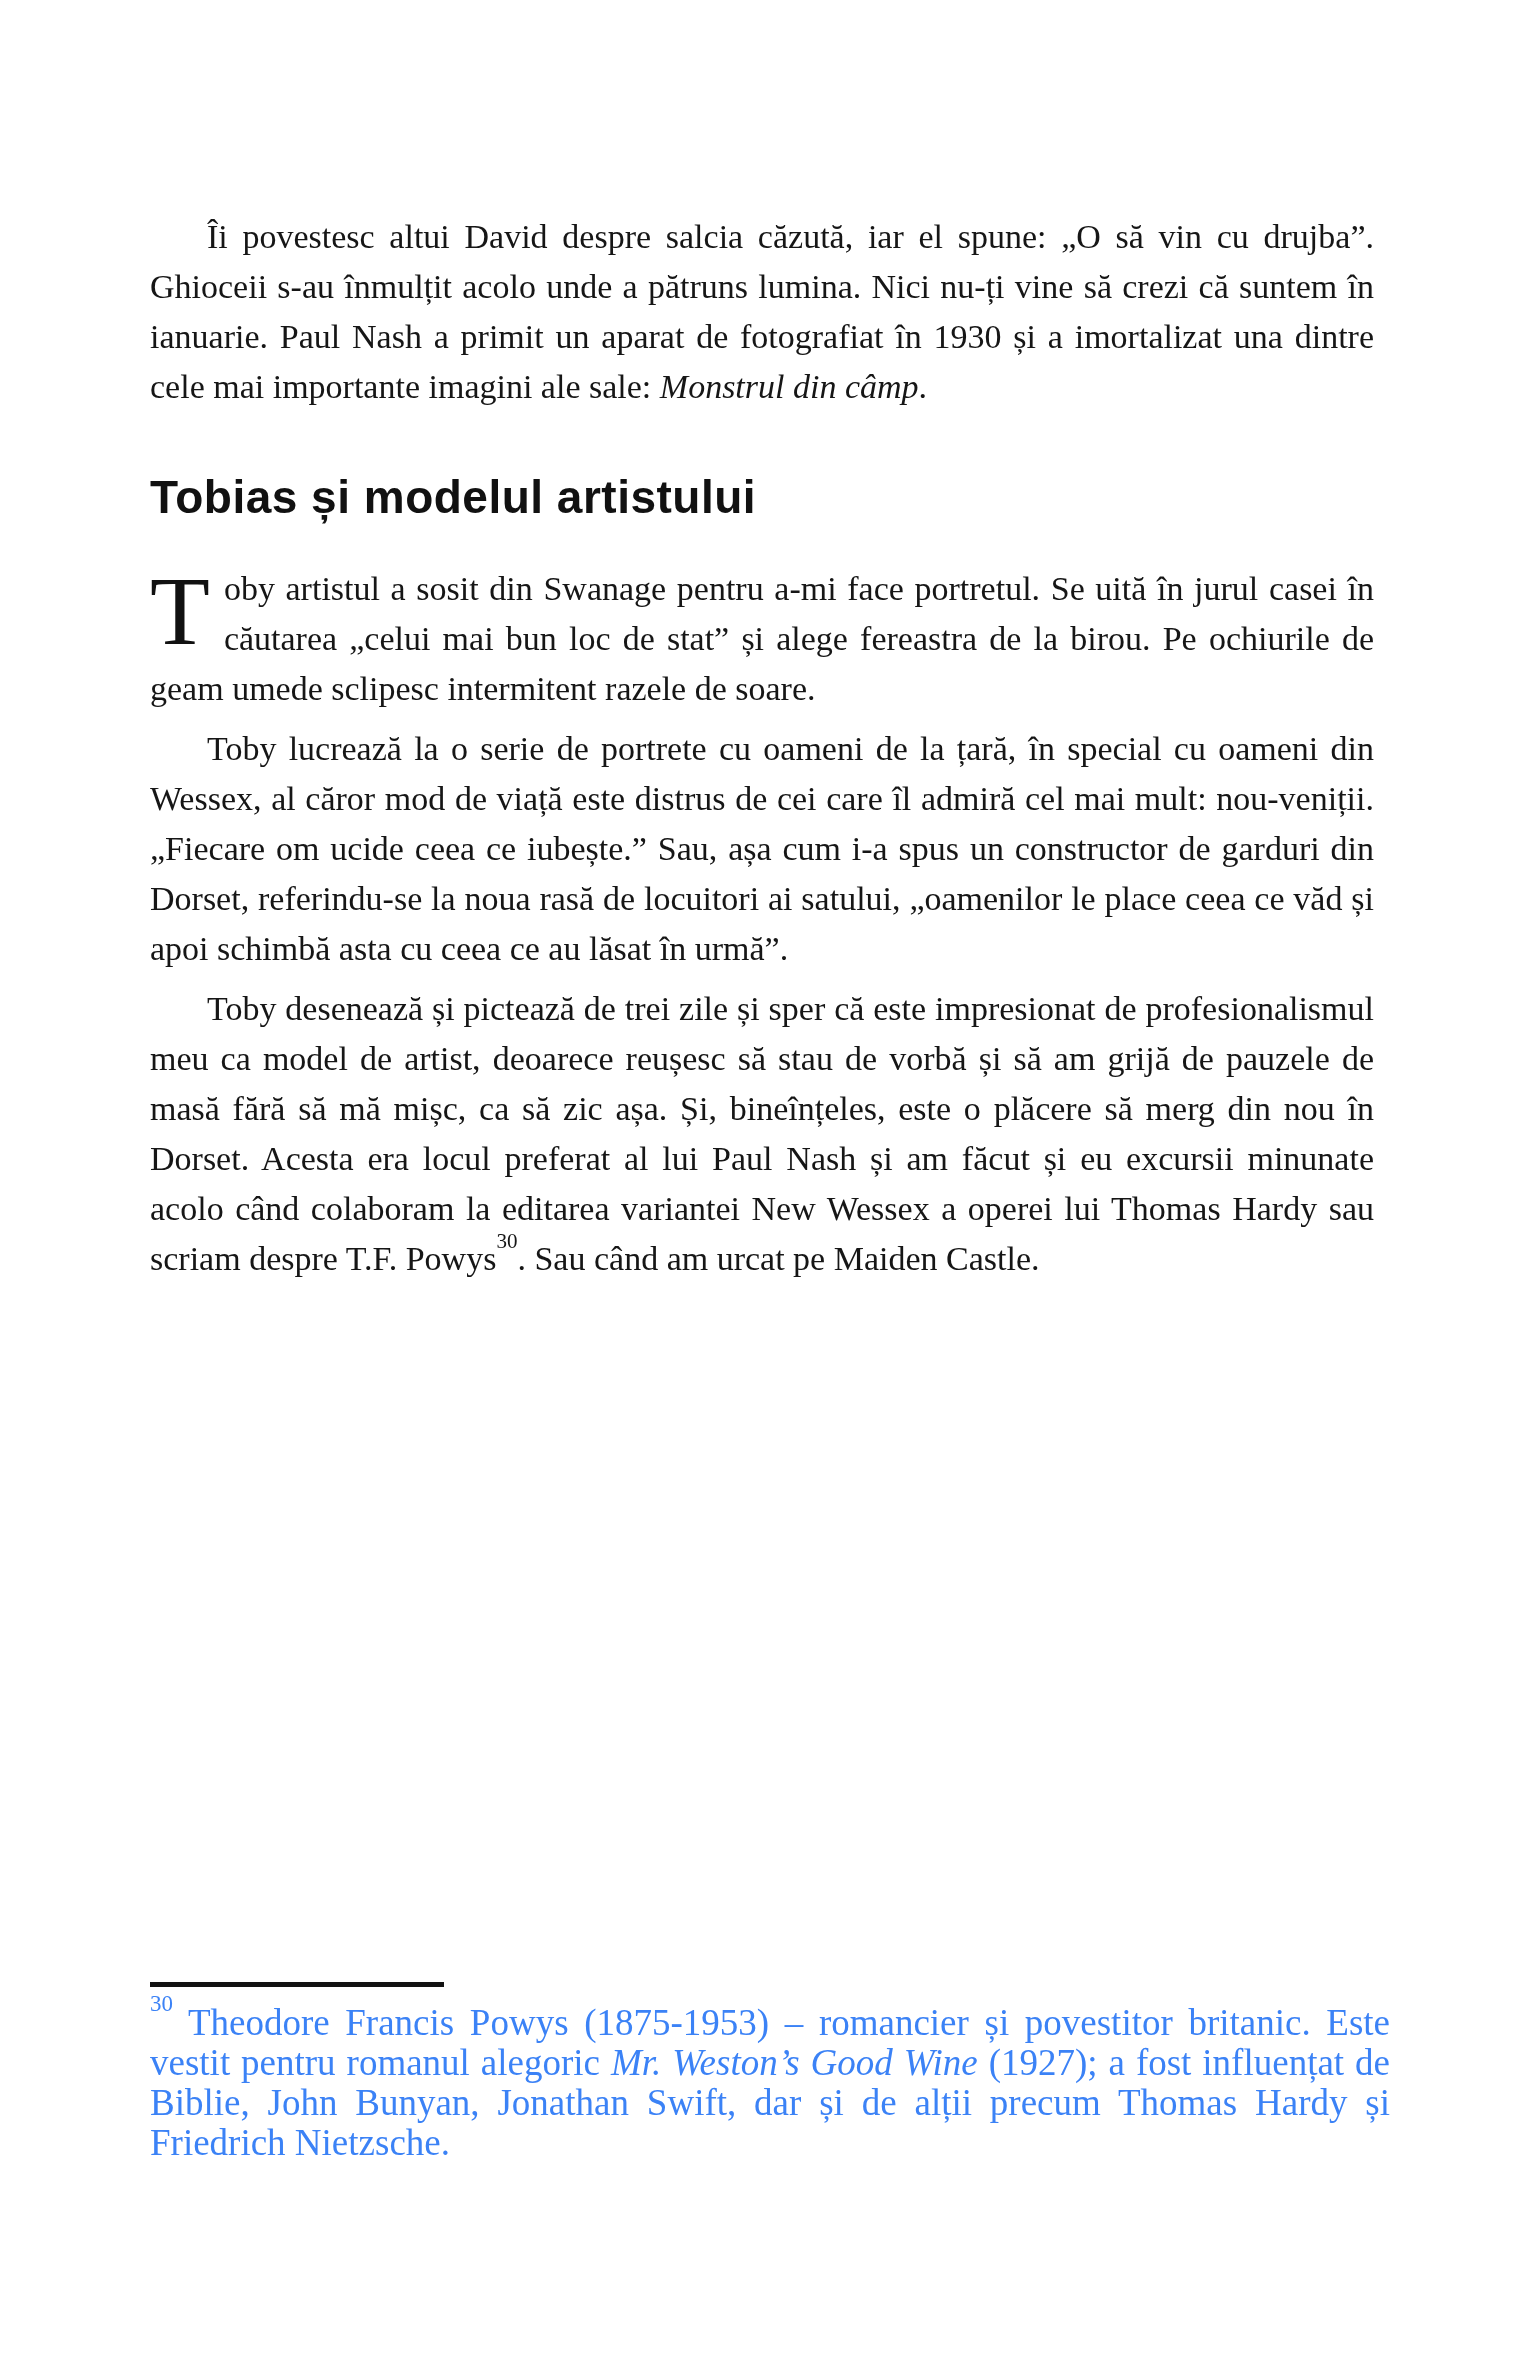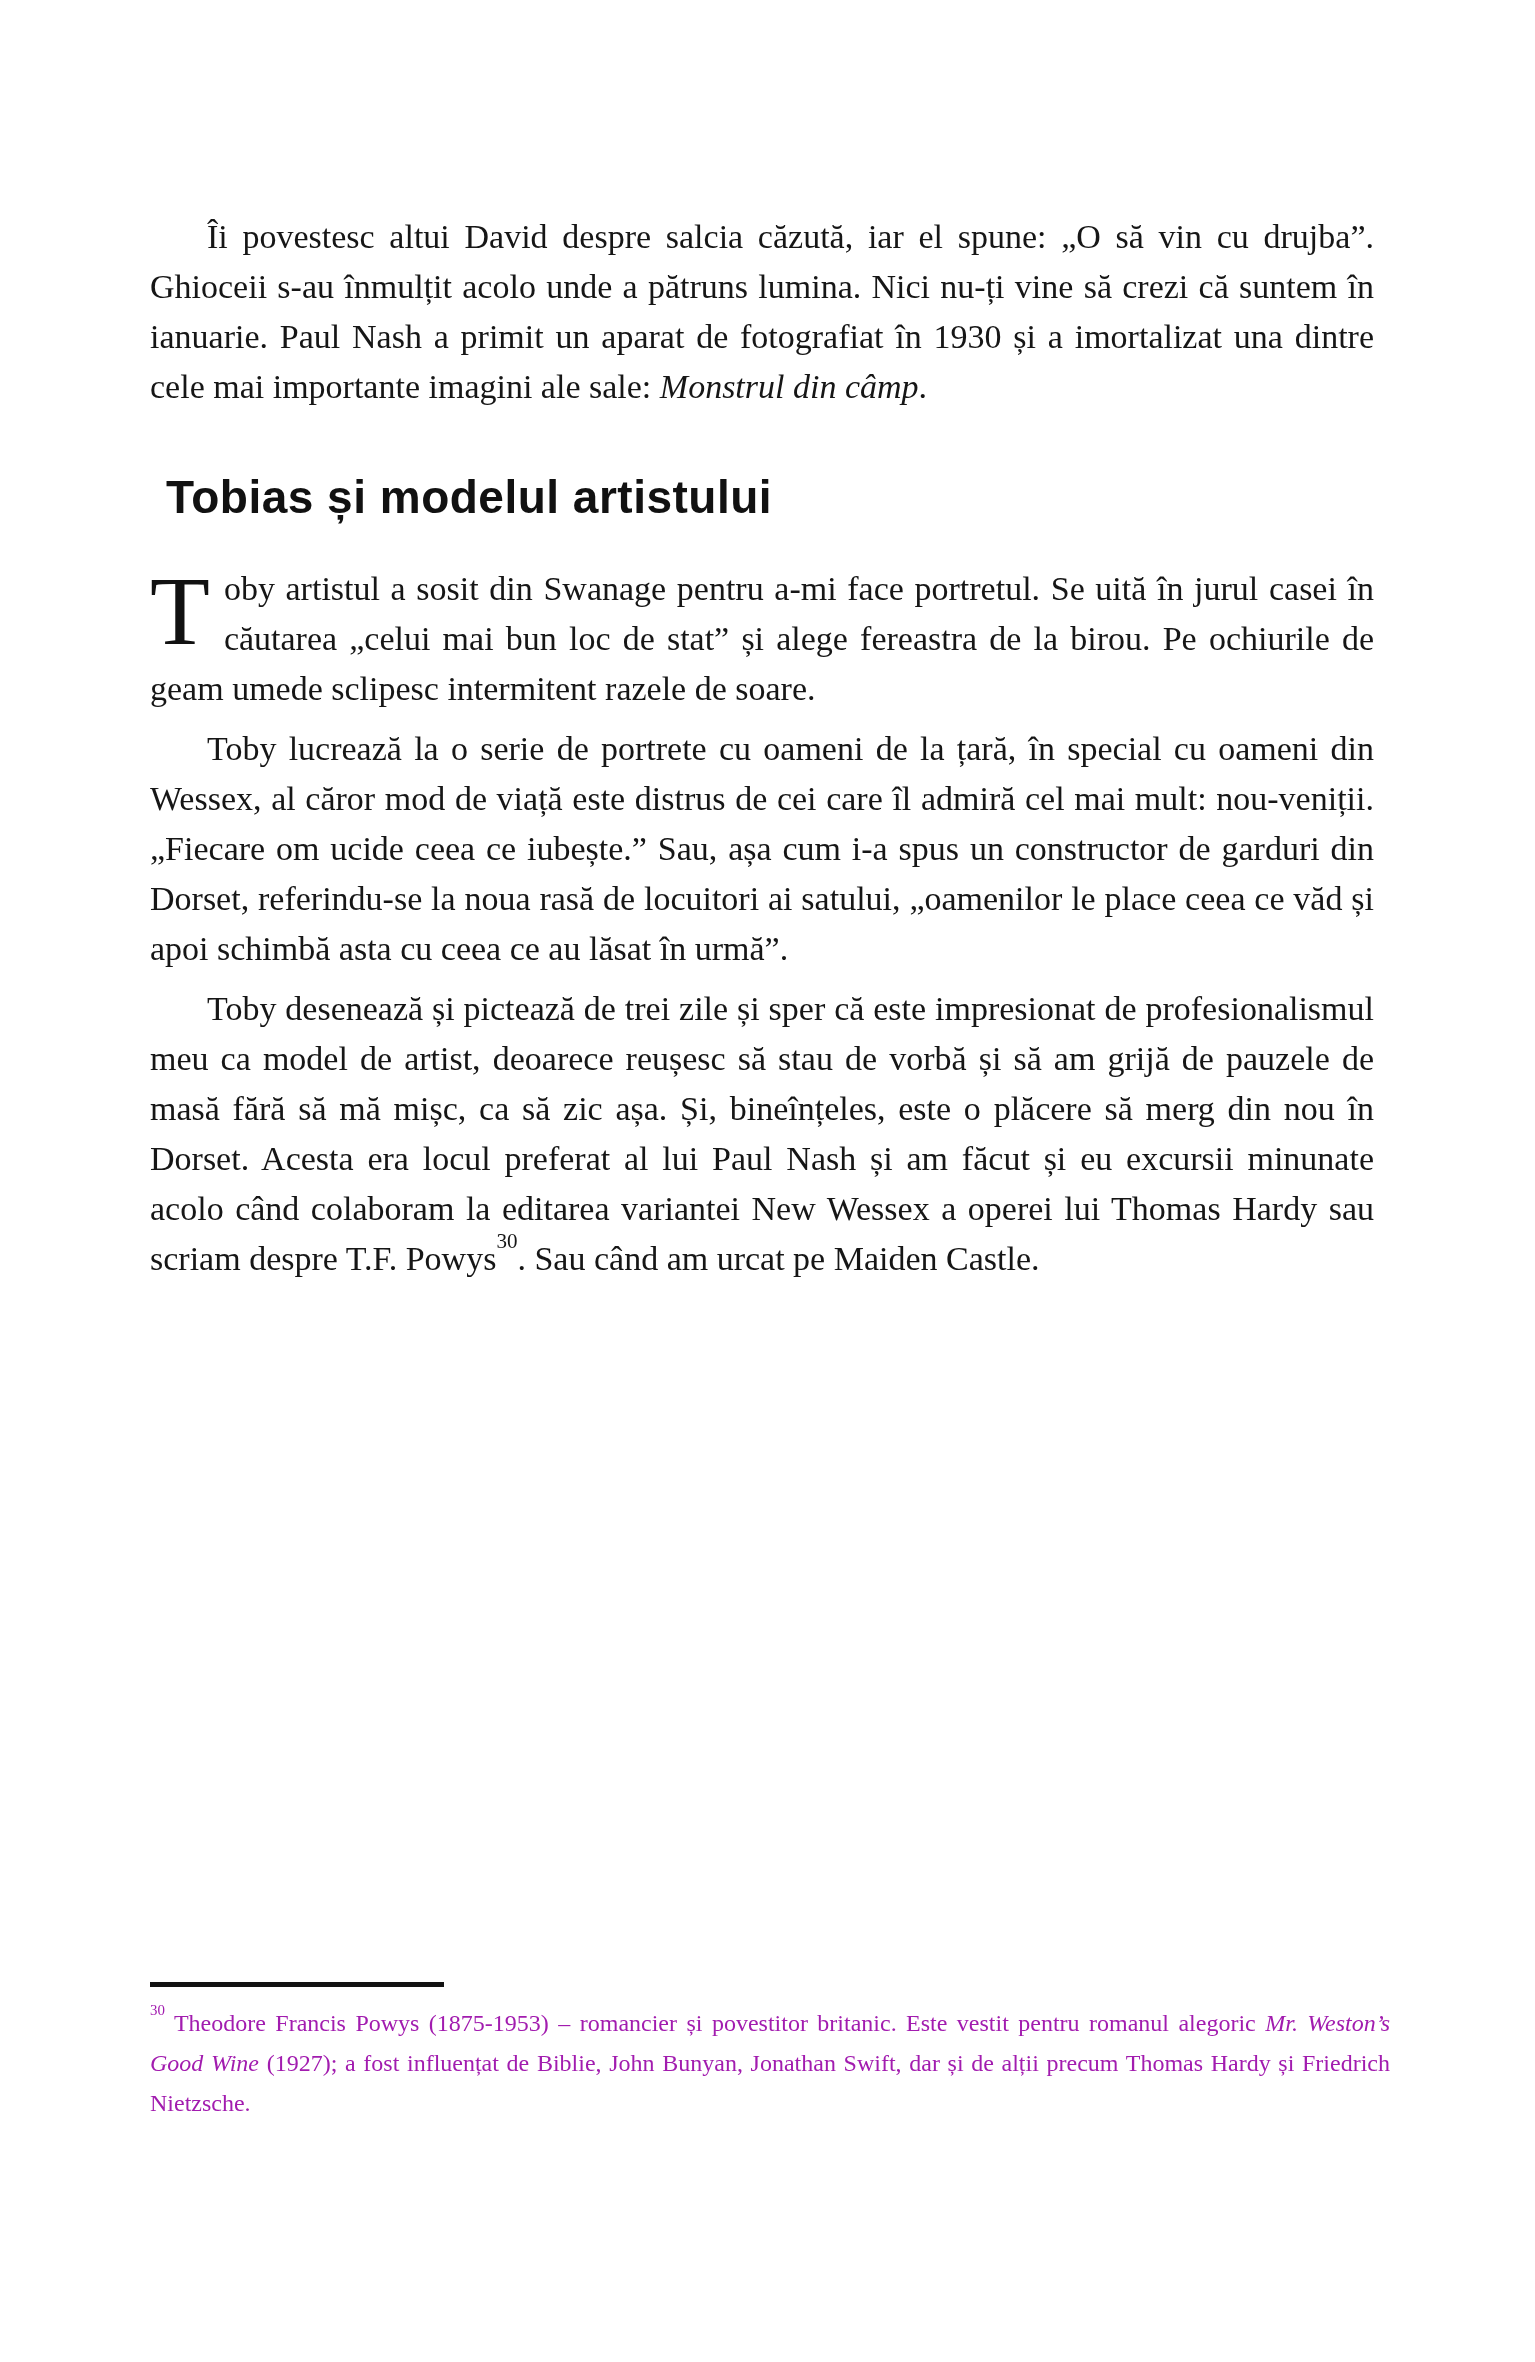--- a/index.html
+++ b/index.html
@@ -48,21 +48,21 @@
   .para { margin: 0 16px 10px 0; }
   .para.indent { text-indent: 57px; }
   .section-heading {
     font-family: "Liberation Sans", "DejaVu Sans", sans-serif;
     font-size: 46px;
     line-height: 54px;
     font-weight: 700;
     letter-spacing: 0.5px;
     color: #111111;
     text-align: left;
-    margin: 58px 0 40px 16px;
+    margin: 58px 0 40px 0;
   }
   .dropcap {
     float: left;
     font-size: 98px;
     line-height: 82px;
     padding: 6px 14px 0 0;
     color: #111111;
   }
   em { font-style: italic; }
   sup.fnref {
@@ -77,24 +77,24 @@
     top: 1982px;
     width: 1240px;
   }
   .footnote-rule {
     width: 294px;
     height: 5px;
     background: #121212;
     margin: 0 0 16px 0;
   }
   .footnote {
-    font-size: 24px;
+    font-size: 37px;
     line-height: 40px;
     text-align: justify;
-    color: #a21caf;
+    color: #3b82f6;
   }
 </style>
 </head>
 <body>
 
 <div class="page">
 
 
   <main class="text-block">
 

